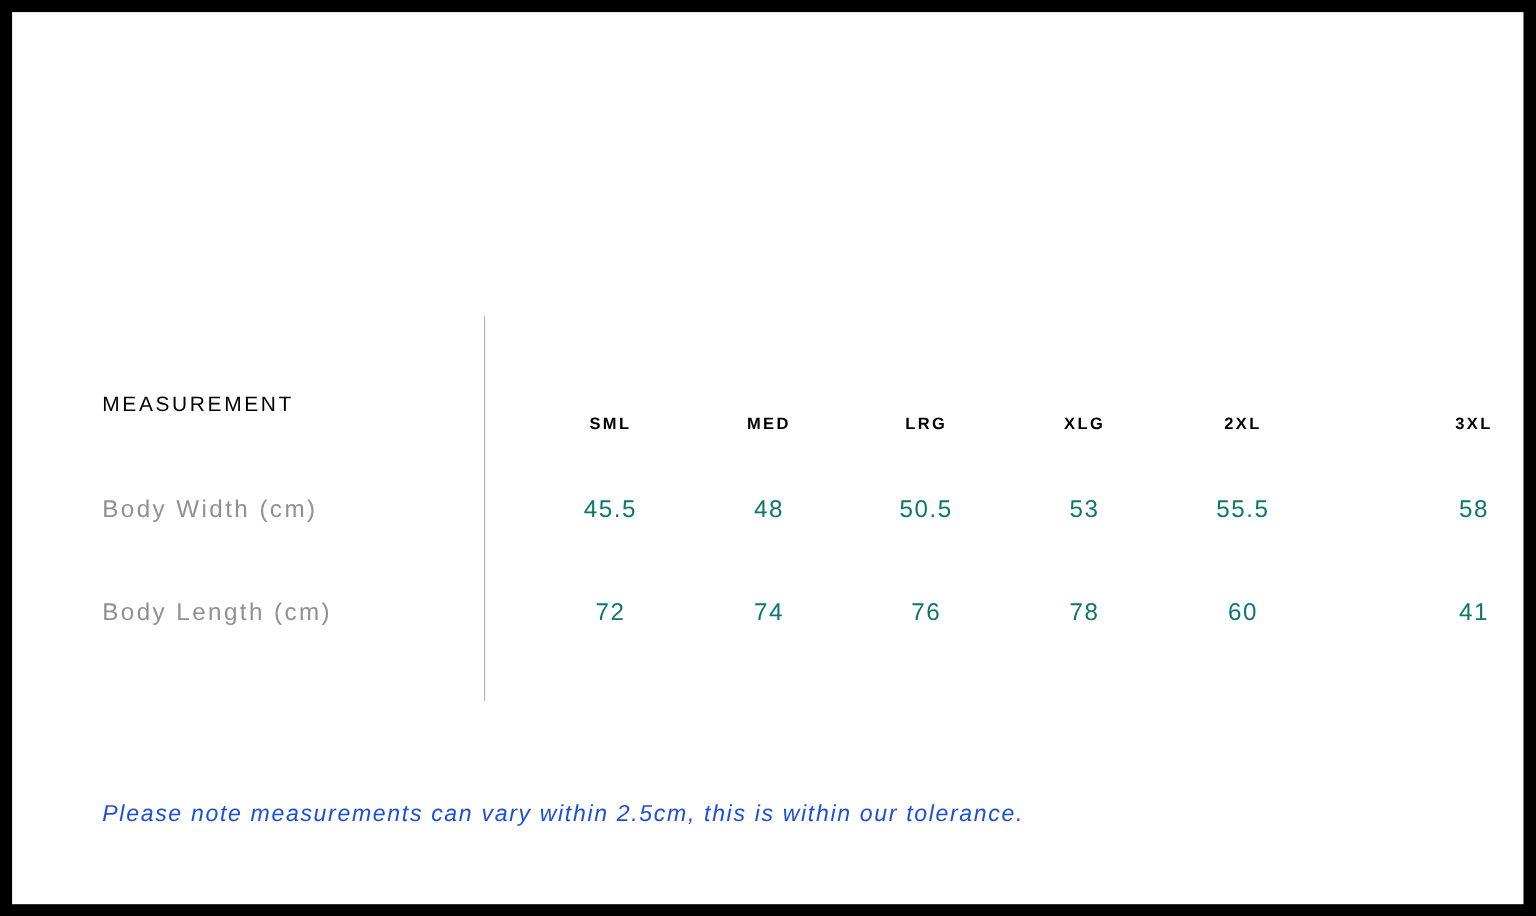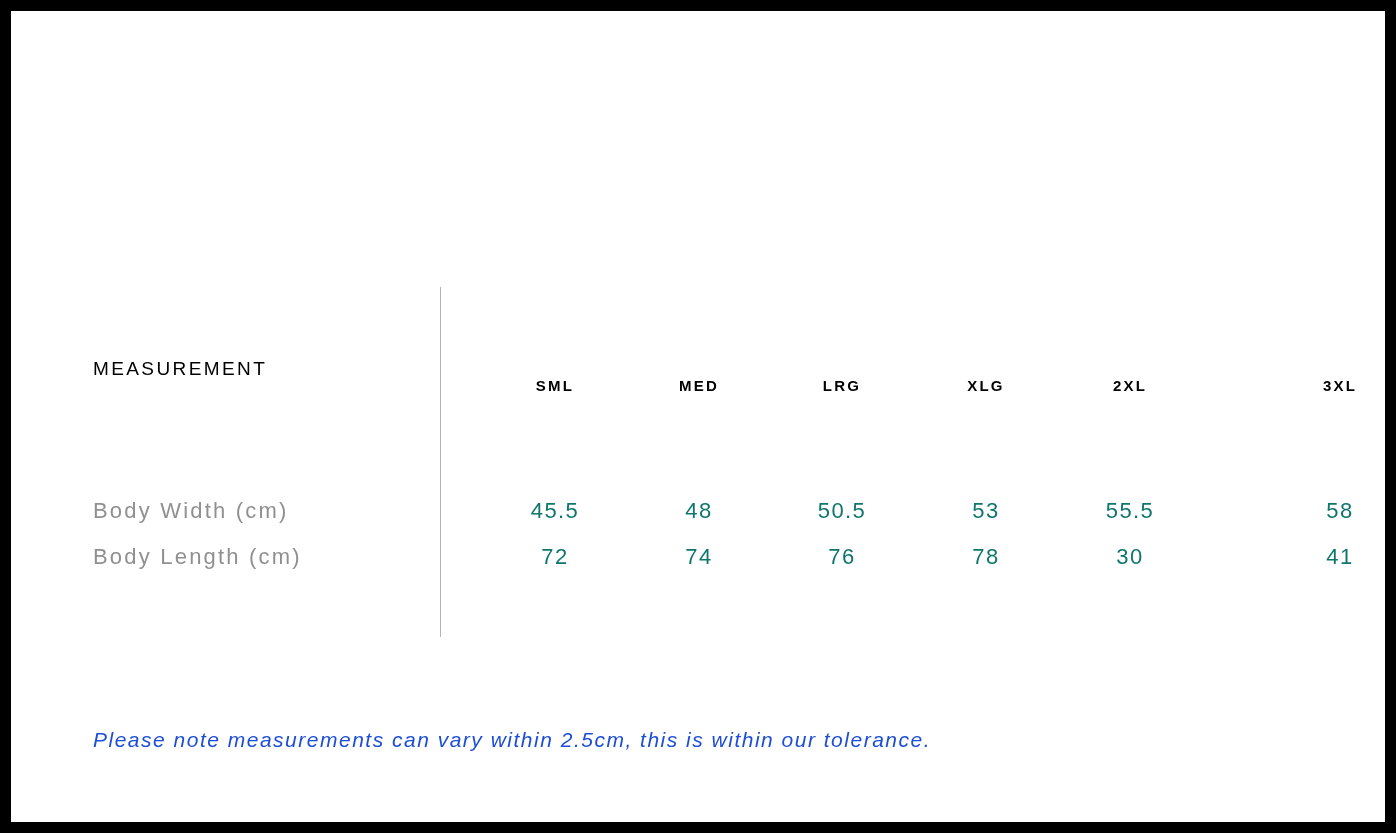--- a/index.html
+++ b/index.html
@@ -47,21 +47,21 @@
     top: 0px;
     width: 100%;
   }
   .row {
     position: absolute;
     left: 0;
     width: 100%;
     height: 40px;
   }
   .row-head { top: 345px; }
-  .row-0    { top: 437px; margin-top: 48px; }
+  .row-0    { top: 437px; }
   .row-1    { top: 531px; }
 
   .label {
     position: absolute;
     left: 82px;
     top: 0;
     white-space: nowrap;
   }
   .label-head {
     font-size: 19px;
@@ -148,21 +148,21 @@
       <div class="cell cell-val c4">55.5</div>
       <div class="cell cell-val c5">58</div>
     </div>
 
     <div class="row row-1">
       <div class="label label-row">Body Length (cm)</div>
       <div class="cell cell-val c0">72</div>
       <div class="cell cell-val c1">74</div>
       <div class="cell cell-val c2">76</div>
       <div class="cell cell-val c3">78</div>
-      <div class="cell cell-val c4">30</div>
+      <div class="cell cell-val c4">60</div>
       <div class="cell cell-val c5">41</div>
     </div>
 
   </div>
 
   <div class="footnote">Please note measurements can vary within 2.5cm, this is within our tolerance.</div>
 
 </div>
 
 </body></html>

